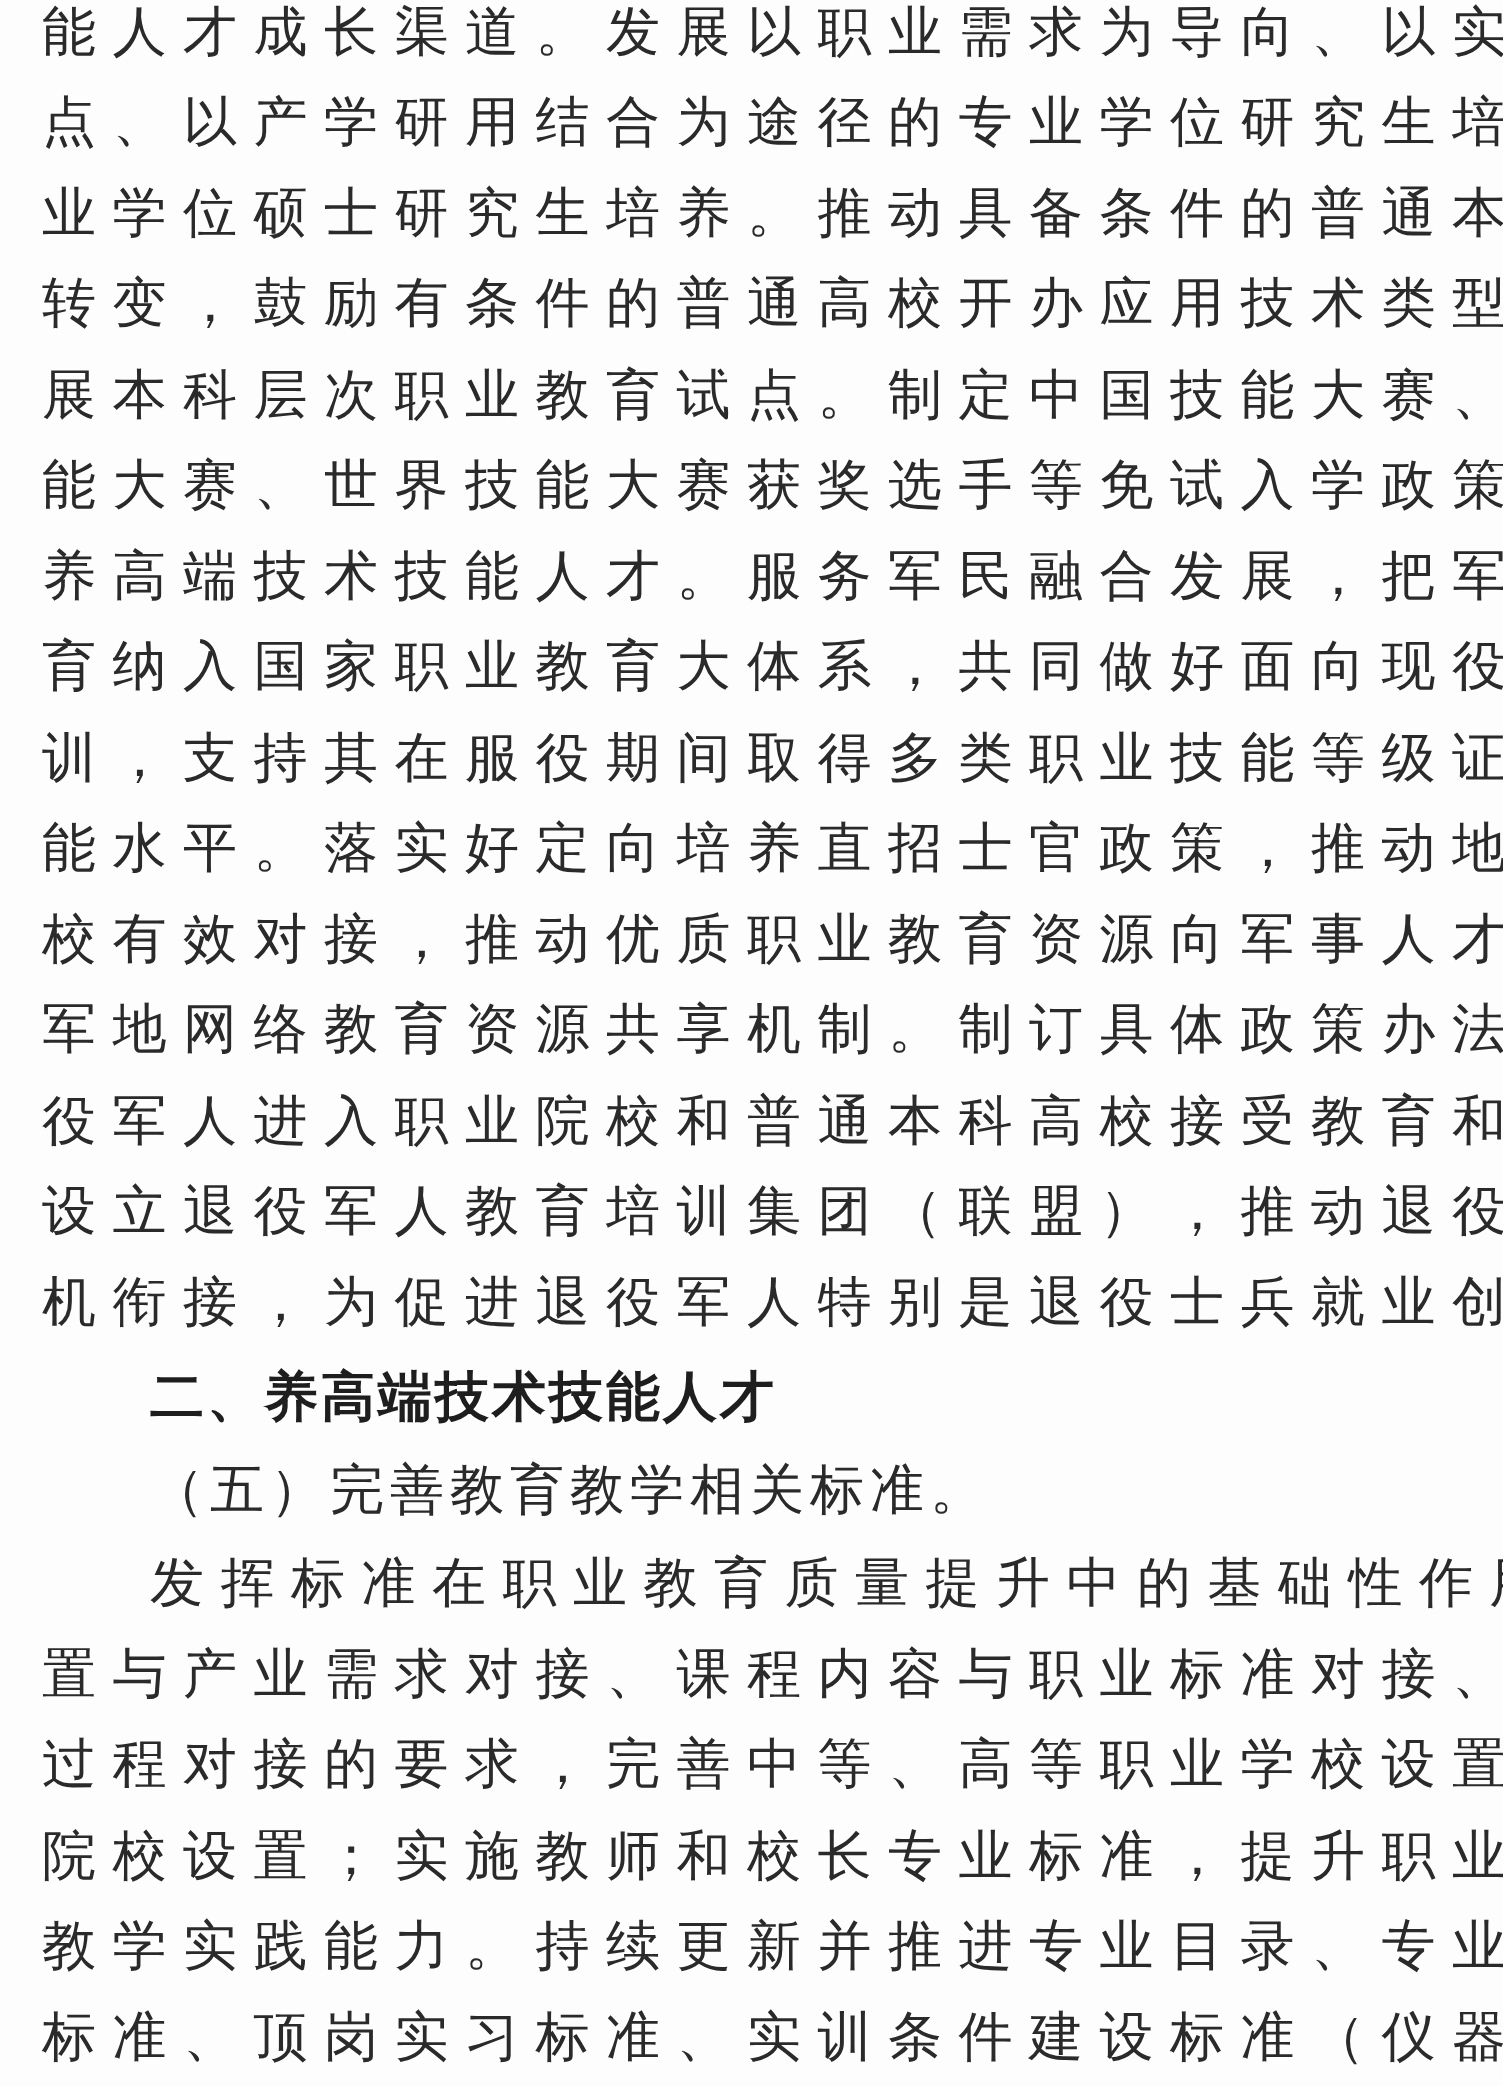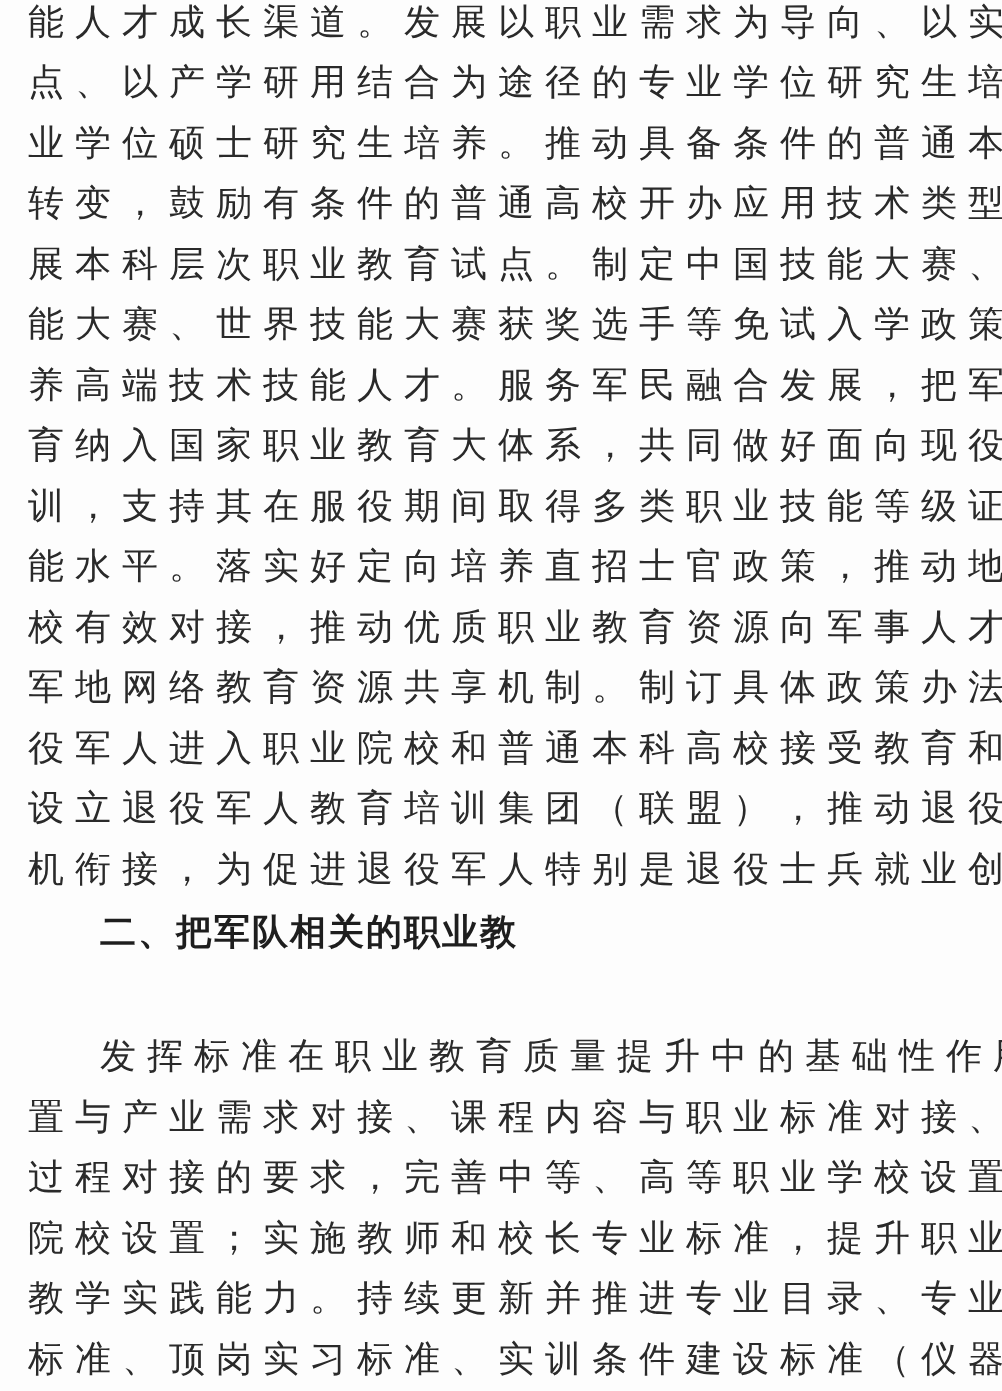--- a/index.html
+++ b/index.html
@@ -57,22 +57,23 @@
   <div class="line" style="top:361px">养高端技术技能人才。服务军民融合发展，把军队相关的职业教</div>
   <div class="line" style="top:421px">育纳入国家职业教育大体系，共同做好面向现役军人的教育培</div>
   <div class="line" style="top:482px">训，支持其在服役期间取得多类职业技能等级证书，提升技术技</div>
   <div class="line" style="top:542px">能水平。落实好定向培养直招士官政策，推动地方院校与军队院</div>
   <div class="line" style="top:603px">校有效对接，推动优质职业教育资源向军事人才培养开放，建立</div>
   <div class="line" style="top:663px">军地网络教育资源共享机制。制订具体政策办法，支持适合的退</div>
   <div class="line" style="top:724px">役军人进入职业院校和普通本科高校接受教育和培训，鼓励支持</div>
   <div class="line" style="top:784px">设立退役军人教育培训集团（联盟），推动退役、培训、就业有</div>
   <div class="line" style="top:845px">机衔接，为促进退役军人特别是退役士兵就业创业作出贡献。</div>
 
-  <div class="line indent heading" style="top:908px">二、把军队相关的职业教</div>
+  <div class="line indent heading" style="top:908px">二、养高端技术技能人才</div>
 
+  <div class="line indent subheading" style="top:970px">（五）完善教育教学相关标准。</div>
 
   <div class="line indent" style="top:1032px">发挥标准在职业教育质量提升中的基础性作用。按照专业设</div>
   <div class="line" style="top:1093px">置与产业需求对接、课程内容与职业标准对接、教学过程与生产</div>
   <div class="line" style="top:1153px">过程对接的要求，完善中等、高等职业学校设置标准，规范职业</div>
   <div class="line" style="top:1214px">院校设置；实施教师和校长专业标准，提升职业院校教学管理和</div>
   <div class="line" style="top:1274px">教学实践能力。持续更新并推进专业目录、专业教学标准、课程</div>
   <div class="line" style="top:1335px">标准、顶岗实习标准、实训条件建设标准（仪器设备配备规范）</div>
 </div>
 
 </body></html>

